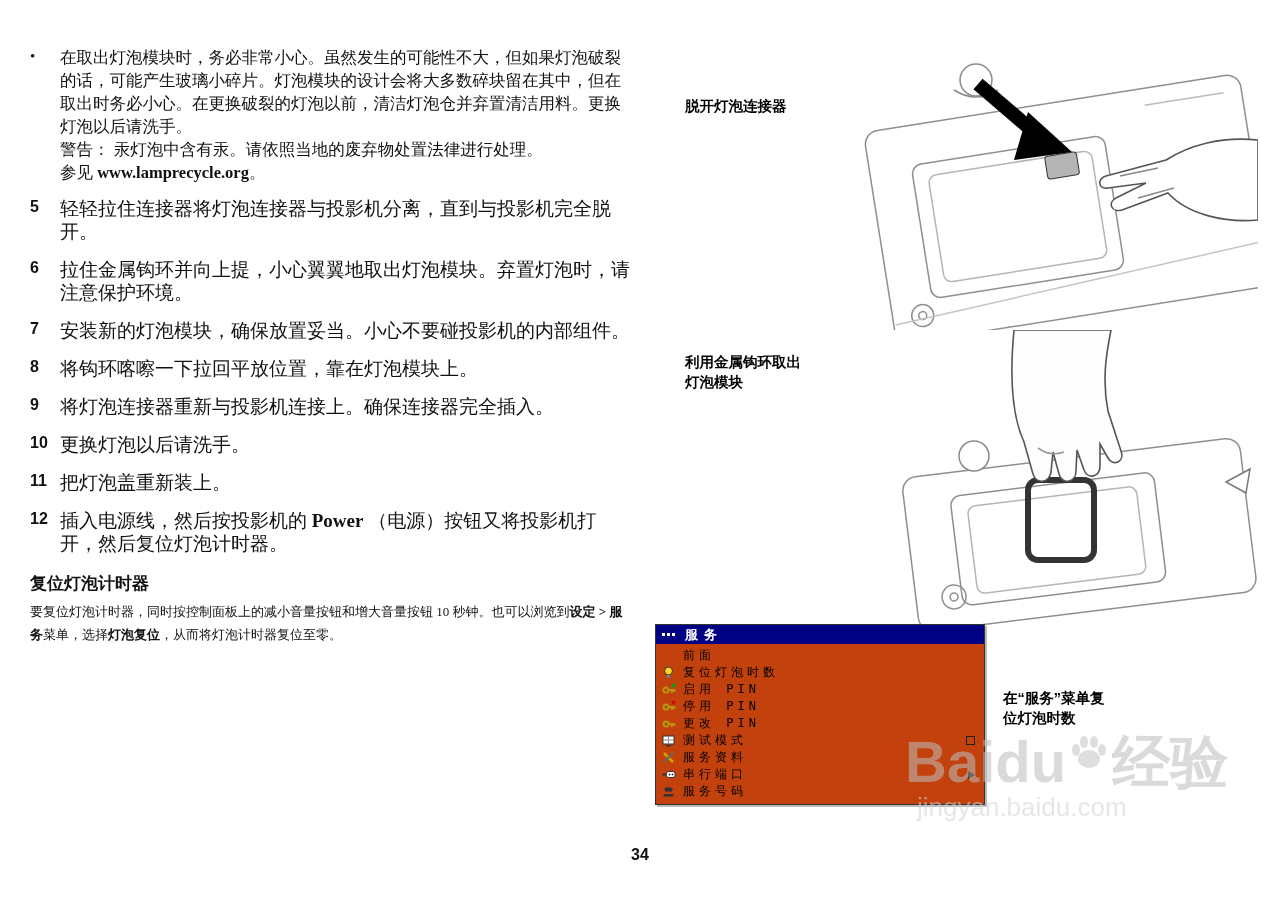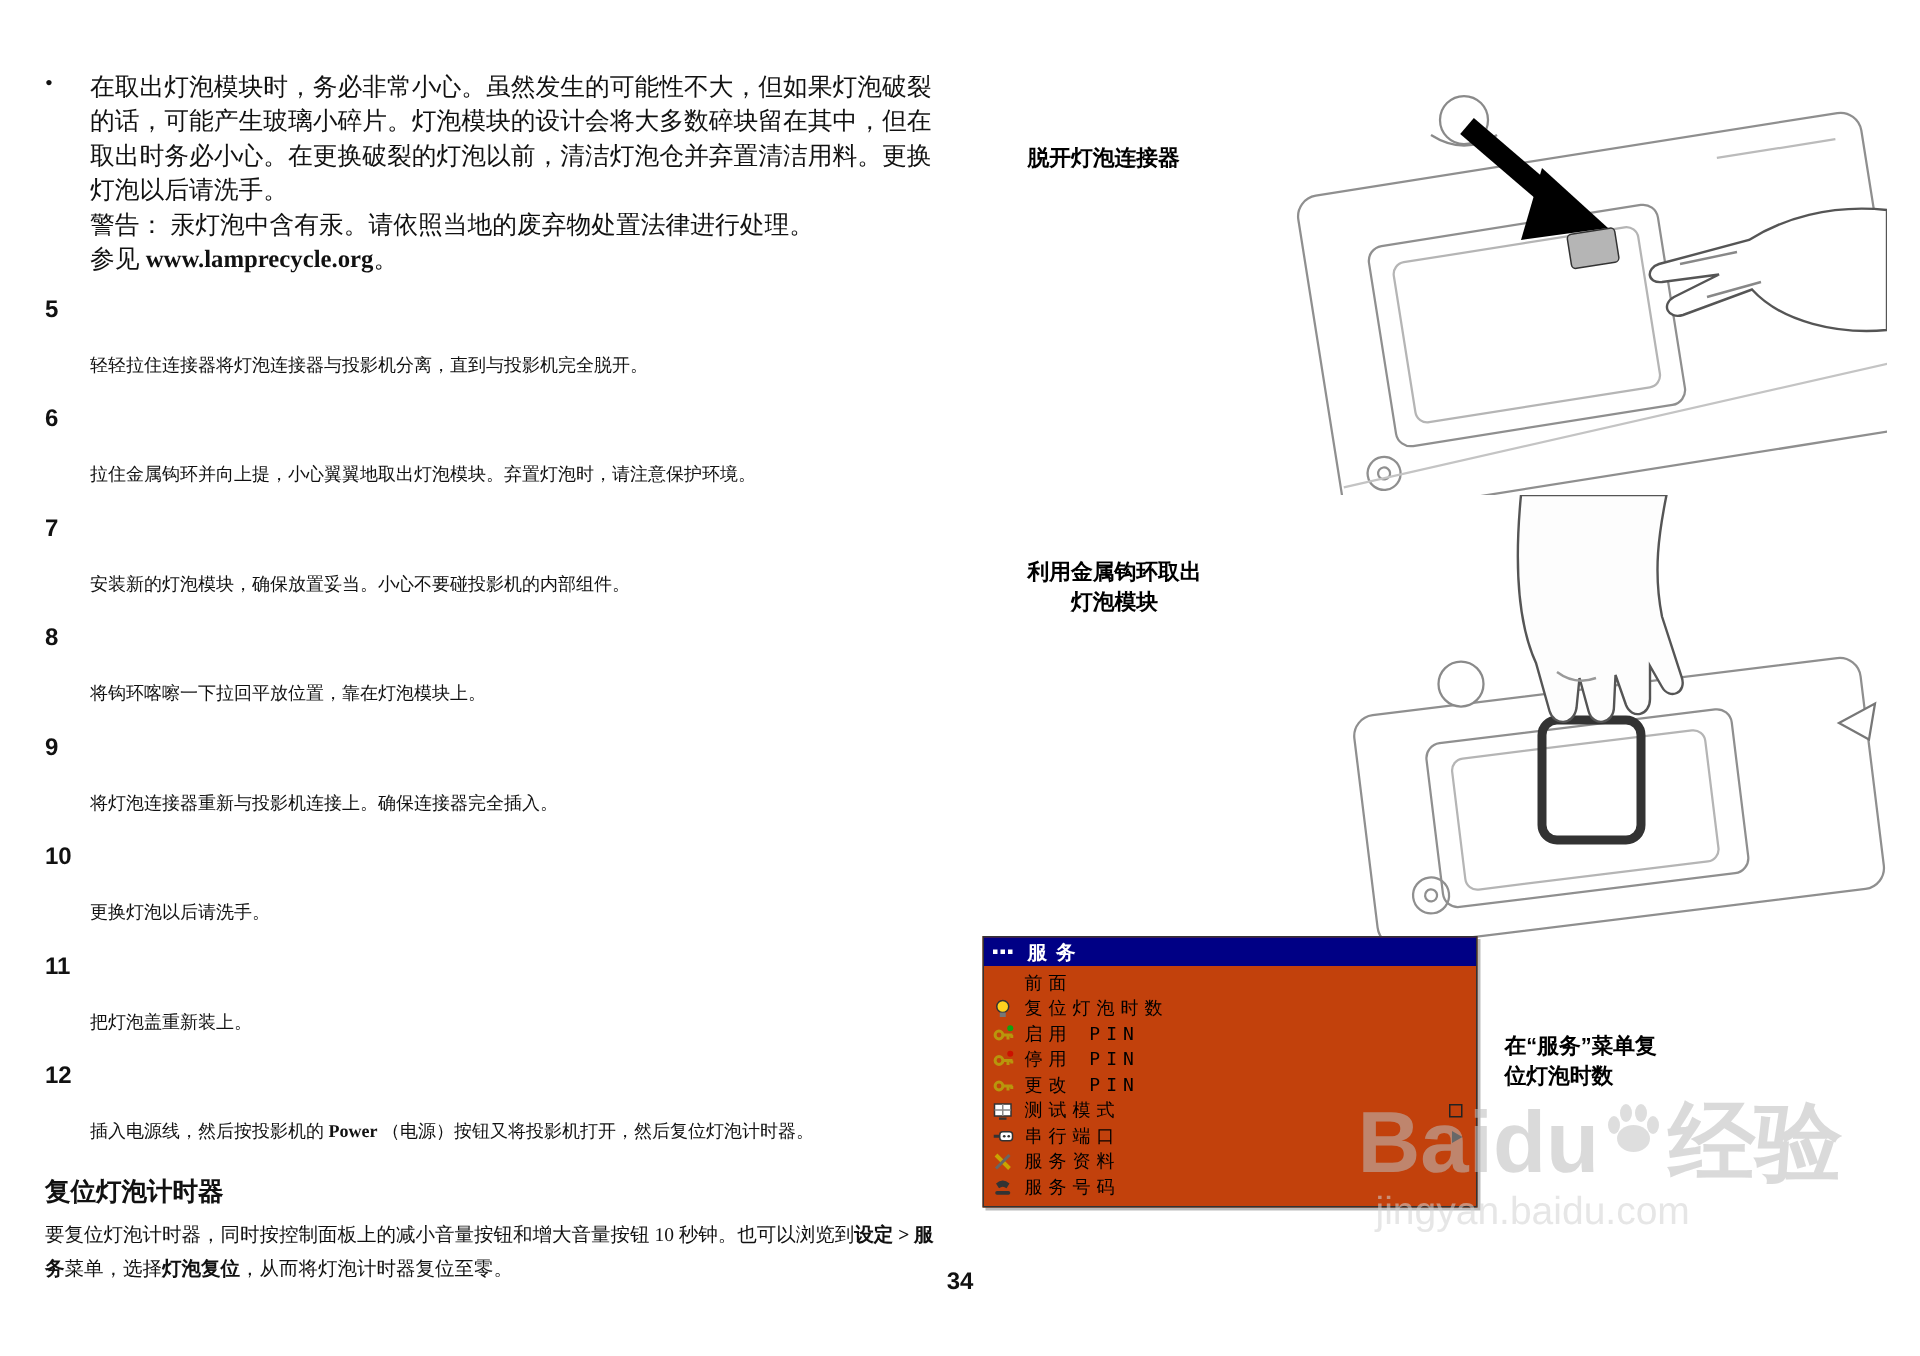--- a/index.html
+++ b/index.html
@@ -16,33 +16,33 @@
   .left-col { position:absolute; left:30px; top:46px; width:600px; }
   .bullet-row { display:flex; }
   .bullet-marker { width:30px; font-size:15px; padding-top:2px; }
   .bullet-body { flex:1; font-size:16.5px; line-height:23px; }
   .bullet-body .warn-label { font-weight:normal; }
   a.plain { color:#111; text-decoration:none; font-weight:bold; }
 
   .steps { margin-top:13px; }
   .step { display:flex; margin-bottom:15px; }
   .step-num { width:30px; font-weight:bold; font-size:16px; font-family:"Liberation Sans",sans-serif; padding-top:1px; }
-  .step-text { flex:1; font-size:12px; line-height:23px;margin-top:35px; }
+  .step-text { flex:1; font-size:19px; line-height:23px; }
 
   .reset-heading { font-family:"Liberation Sans",sans-serif; font-weight:bold; font-size:17px; margin-top:17px; margin-bottom:5px; }
   .reset-body { font-size:13px; line-height:23px; }
 
   
   .fig-caption {
     position:absolute;
     font-family:"Liberation Sans",sans-serif;
     font-weight:bold; font-size:14.5px; line-height:20px; color:#000;
   }
   .cap1 { left:685px; top:96px; }
-  .cap2 { left:685px; top:372px;text-align:center; }
+  .cap2 { left:685px; top:352px; }
   .cap3 { left:1003px; top:688px; }
 
   
   .fig1 { position:absolute; left:858px; top:48px; }
   .fig2 { position:absolute; left:888px; top:330px; }
 
   
   .menu {
     position:absolute; left:655px; top:624px; width:330px;
     border:1px solid #333; background:#c2410c;
@@ -251,41 +251,41 @@
           </svg>
       </span>
       <span>测试模式</span>
       <span class="menu-right">
           <span class="checkbox"></span>
         </span>
     </div>
 
     <div class="menu-row">
       <span class="menu-icon">
+        <svg width="13" height="13" viewBox="0 0 13 13">
+            <path d="M2,2 L11,11" stroke="#c9a400" stroke-width="2.6"></path>
+            <path d="M11,2 L2,11" stroke="#666" stroke-width="2"></path>
+          </svg>
+      </span>
+      <span>服务资料</span>
+    </div>
+
+    <div class="menu-row">
+      <span class="menu-icon">
         <svg width="14" height="13" viewBox="0 0 14 13">
             <path d="M0.5,6.5 h3.5" stroke="#333" stroke-width="2"></path>
             <rect x="4.5" y="3.5" width="8.5" height="6" rx="2" fill="#fff" stroke="#333"></rect>
             <circle cx="7.5" cy="6.5" r="0.9" fill="#333"></circle>
             <circle cx="10.5" cy="6.5" r="0.9" fill="#333"></circle>
           </svg>
       </span>
       <span>串行端口</span>
       <span class="menu-right">
           <span class="arrow-right"></span>
         </span>
-    </div>
-
-    <div class="menu-row">
-      <span class="menu-icon">
-        <svg width="13" height="13" viewBox="0 0 13 13">
-            <path d="M2,2 L11,11" stroke="#c9a400" stroke-width="2.6"></path>
-            <path d="M11,2 L2,11" stroke="#666" stroke-width="2"></path>
-          </svg>
-      </span>
-      <span>服务资料</span>
     </div>
 
     <div class="menu-row">
       <span class="menu-icon">
         <svg width="13" height="13" viewBox="0 0 13 13">
             <path d="M2,4 q4.5,-4 9,0 l-2,3.2 q-2.5,-2 -5,0 z" fill="#333"></path>
             <rect x="1.5" y="9" width="10" height="2.5" rx="1.2" fill="#333"></rect>
           </svg>
       </span>
       <span>服务号码</span>

